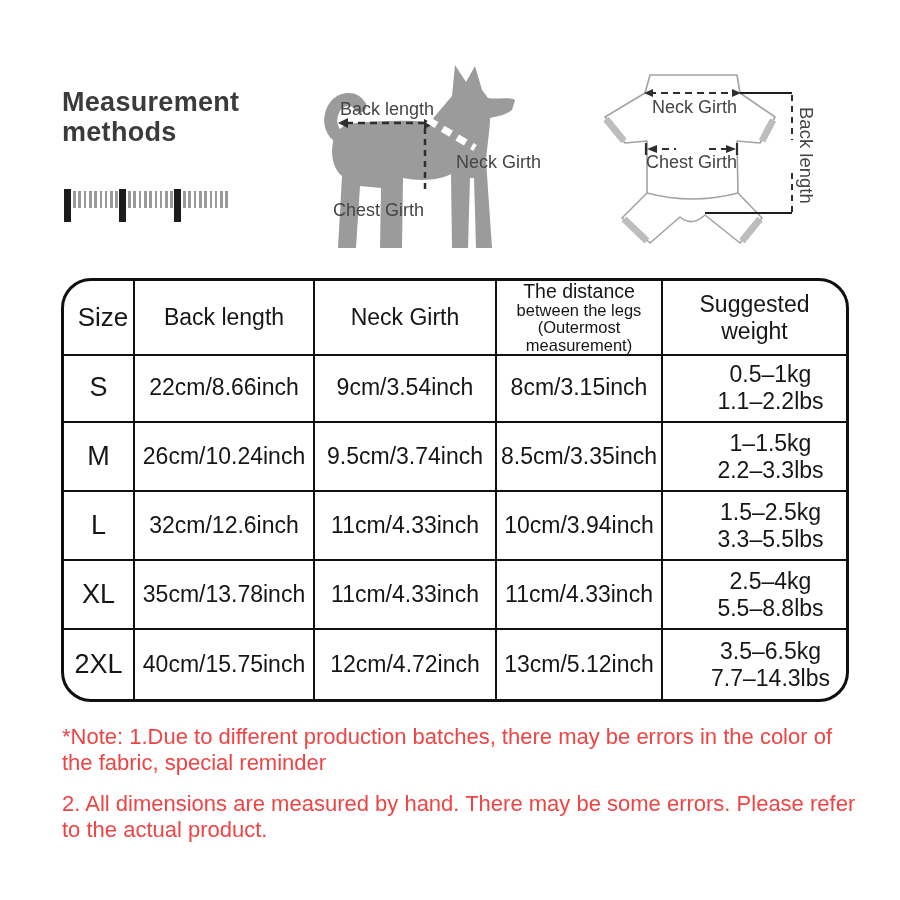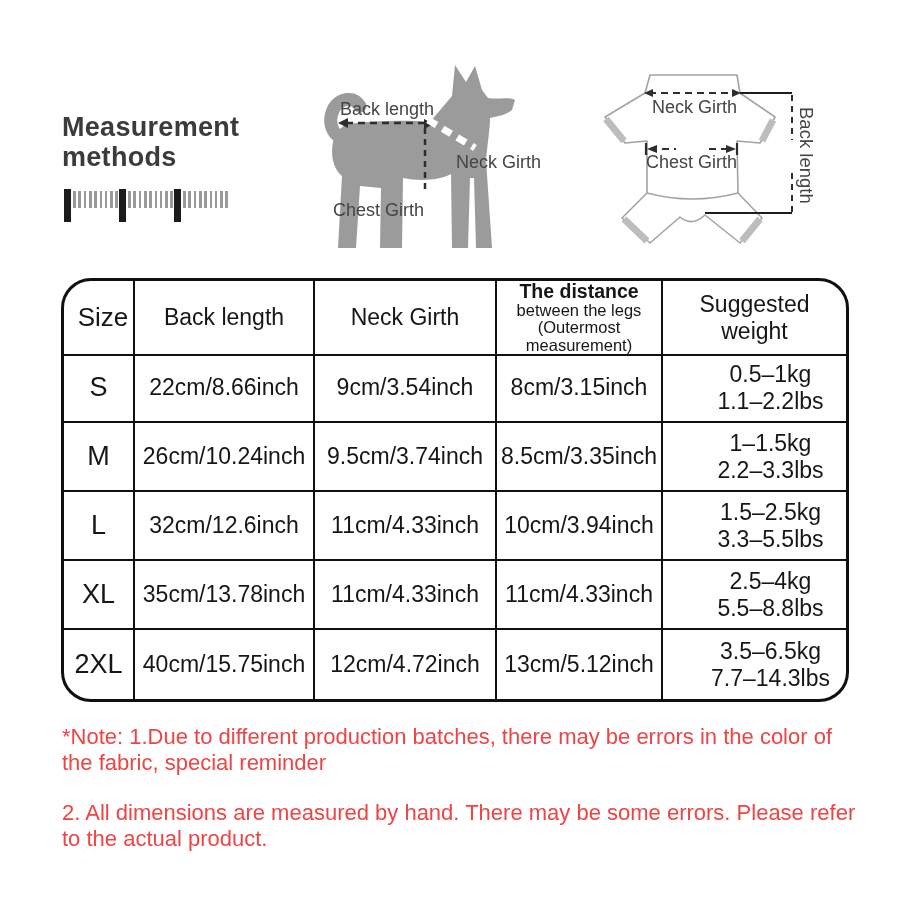--- a/index.html
+++ b/index.html
@@ -1,19 +1,19 @@
 <!DOCTYPE html>
 <html><head>
 <meta charset="utf-8">
 <style>
   html,body{margin:0;padding:0;}
   #canvas{position:relative;width:900px;height:900px;background:#ffffff;overflow:hidden;
           font-family:"Liberation Sans",sans-serif;}
   
-  .title{position:absolute;left:62px;top:113px;font-size:27px;font-weight:bold;
+  .title{position:absolute;left:62px;top:88px;font-size:27px;font-weight:bold;
          color:#3b3b3b;line-height:1.1;letter-spacing:.3px;white-space:pre-line;}
   
   .ruler{position:absolute;left:64px;top:189px;display:flex;align-items:flex-start;}
   .ruler .big{width:7px;height:33px;background:#1c1c1c;}
   .ruler .smalls{width:45px;height:17px;margin:2px 1px 0 2px;
     background:repeating-linear-gradient(90deg,#9a9a9a 0 2.6px,transparent 2.6px 5.3px);}
   
   .dog-svg{position:absolute;left:318px;top:48px;}
   .garment-svg{position:absolute;left:600px;top:55px;}
   svg text{fill:#454545;font-family:"Liberation Sans",sans-serif;}
@@ -24,30 +24,30 @@
   .tr{display:grid;grid-template-columns:71px 180px 182px 166px 183px;}
   .tr.head{height:73px;}
   .tr.data{height:69px;}
   .td{border-right:2.5px solid #101010;border-bottom:2.5px solid #101010;
       display:flex;flex-direction:column;align-items:center;justify-content:center;
       text-align:center;box-sizing:border-box;}
   .tr .td:last-child{border-right:none;}
   .tr:last-child .td{border-bottom:none;}
   .th{font-size:23px;}
   .th-size{font-size:26px;padding-left:9px;}
-  .dist1{font-size:19.5px;line-height:1.06;font-weight:bold;}
+  .dist1{font-size:19.5px;line-height:1.06;}
   .dist2{font-size:16.5px;line-height:1.06;}
   .cell-size{font-size:27px;}
   .cell-val{font-size:23px;}
   .cell-wt{font-size:23px;line-height:1.16;padding-left:32px;}
   
   .notes{position:absolute;left:62px;top:724px;width:800px;font-size:22px;
          color:#ef4444;line-height:1.18;}
   .notes p{margin:0;}
-  .notes p + p{margin-top:24px;}
+  .notes p + p{margin-top:15px;}
 </style>
 </head>
 <body>
 <div id="canvas">
 
   <div class="title">Measurement
 methods</div>
 
   <div class="ruler">
     <div class="big"></div>

